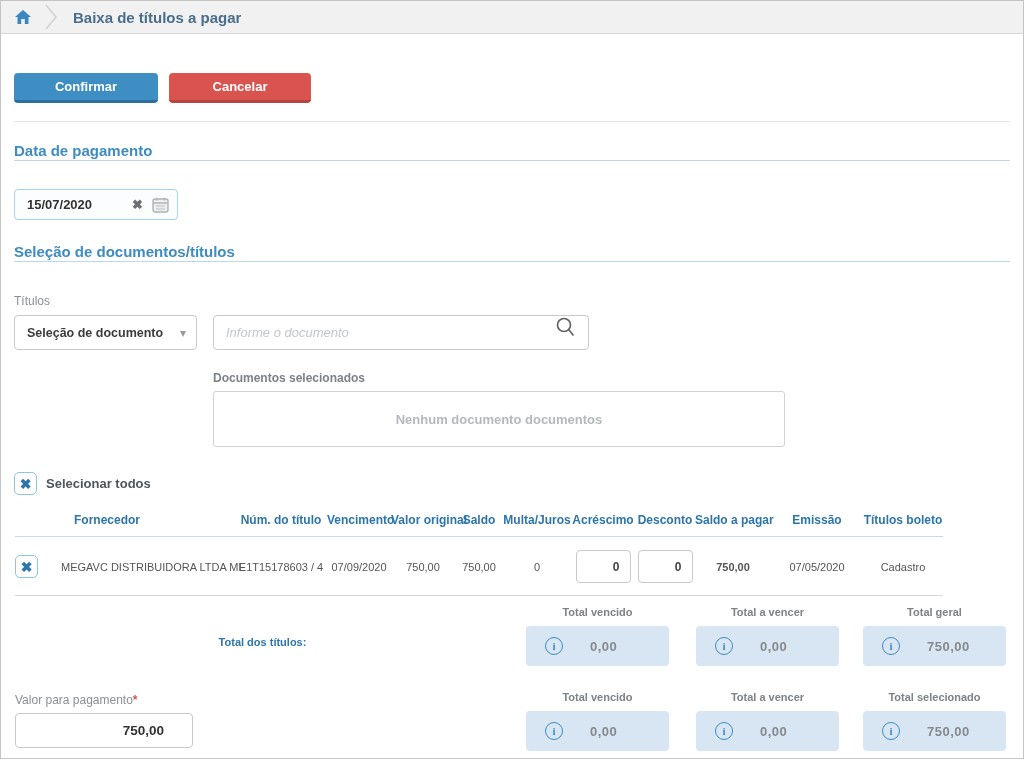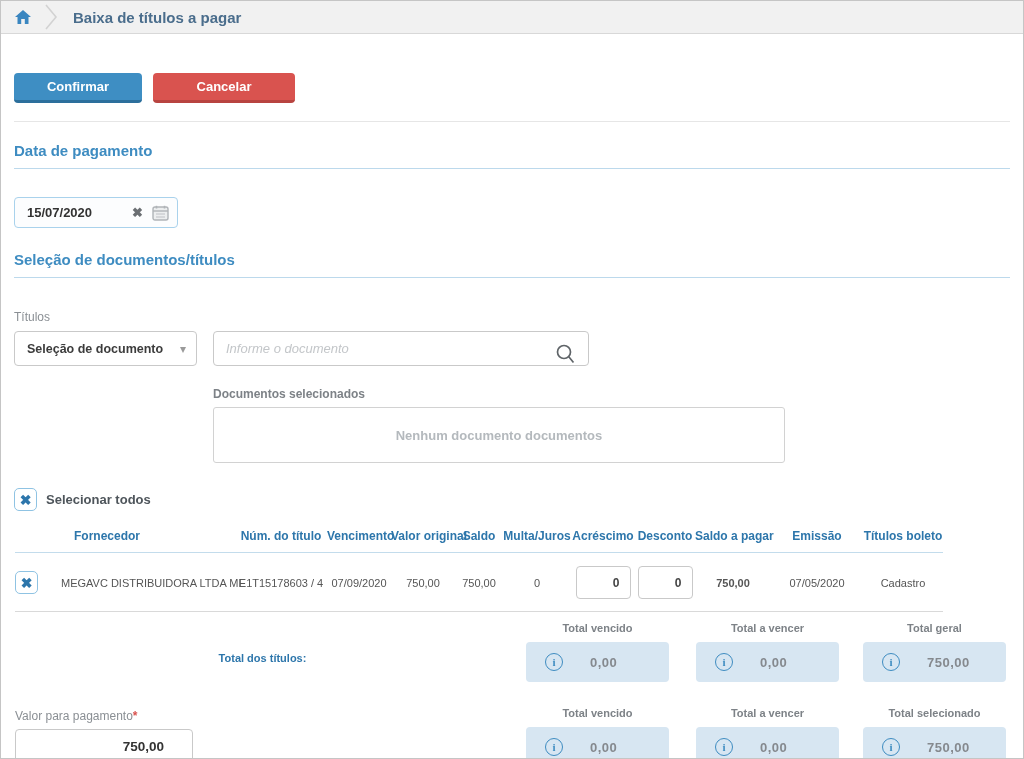--- a/index.html
+++ b/index.html
@@ -21,26 +21,26 @@
   
   .content { padding:0 13px; position:relative; }
   .btn-row { margin-top:39px; display:flex; }
   .btn {
     height:30px; border:none; border-radius:4px; color:#fff;
     font-family:"Liberation Sans",sans-serif; font-size:13px; font-weight:bold;
     cursor:pointer; padding:0;
   }
   .btn.blue { background:#3e8ec3; border-bottom:3px solid #2c6f9c; }
   .btn.red  { background:#d9534f; border-bottom:3px solid #b84440; }
-  .btn-confirm { width:128px; }
+  .btn-confirm { width:144px; }
   .btn-cancel  { width:142px; margin-left:11px; }
   .divider { margin-top:18px; border:none; border-top:1px solid #e6e6e6; }
   .section-title {
     font-size:15px; font-weight:bold; color:#3e8cc1;
-    padding-bottom:9px; border-bottom:1px solid #bcd9ec;
+    padding-bottom:1px; border-bottom:1px solid #bcd9ec;
   }
   .st1 { margin-top:20px; }
   .st2 { margin-top:23px; }
   
   .date-field {
     margin-top:28px; width:164px; height:31px;
     border:1px solid #a9d2ec; border-radius:4px; background:#fcfdfe;
     display:flex; align-items:center; padding:0 8px 0 12px; cursor:pointer;
   }
   .date-text { font-size:13px; font-weight:bold; color:#333; flex:1; }
@@ -49,21 +49,21 @@
   .titles-label { margin-top:32px; font-size:12px; color:#8a8f94; }
   .form-row { margin-top:7px; display:flex; align-items:center; height:35px; }
   .doc-select {
     width:183px; height:35px; border:1px solid #c9c9c9; border-radius:4px;
     display:flex; align-items:center; padding:0 10px 0 12px; cursor:pointer; background:#fff;
   }
   .doc-select .sel-text { flex:1; font-size:12.5px; font-weight:bold; color:#3c3c3c; }
   .caret { color:#9a9a9a; font-size:12px; }
   .search-wrap {
     margin-left:16px; width:376px; height:35px; border:1px solid #c9c9c9;
-    border-radius:4px; display:flex; align-items:flex-end; background:#fff;
+    border-radius:4px; display:flex; align-items:flex-start; background:#fff;
   }
   .search-wrap input {
     flex:1; border:none; outline:none; height:100%; padding:0 8px 0 12px;
     font-family:"Liberation Sans",sans-serif; font-size:13px; color:#555; background:transparent;
   }
   .search-wrap input::placeholder { font-style:italic; color:#c3c6c9; }
   .search-ic { margin-right:12px; cursor:pointer; display:block; }
   .btn-add { width:142px; height:32px; margin-left:20px; }
   
   .docs-label { margin-top:21px; margin-left:199px; font-size:12px; font-weight:bold; color:#7d8287; }

